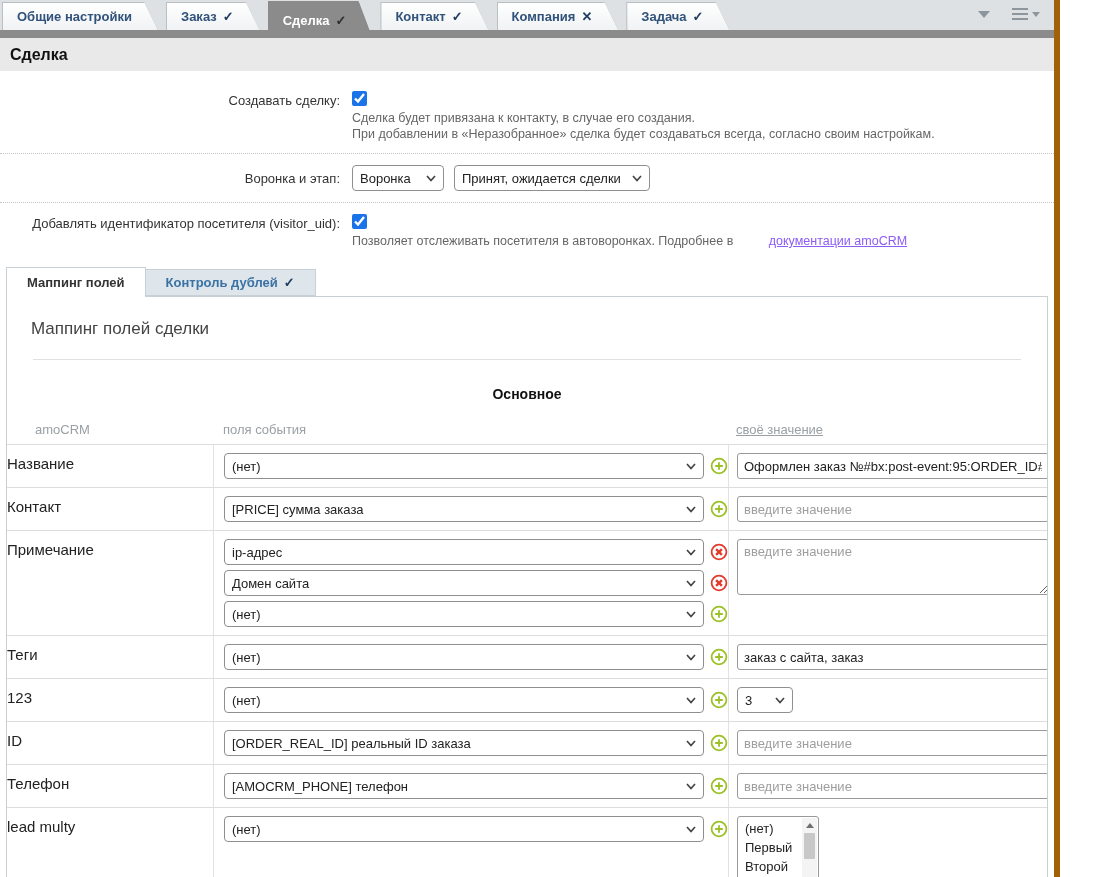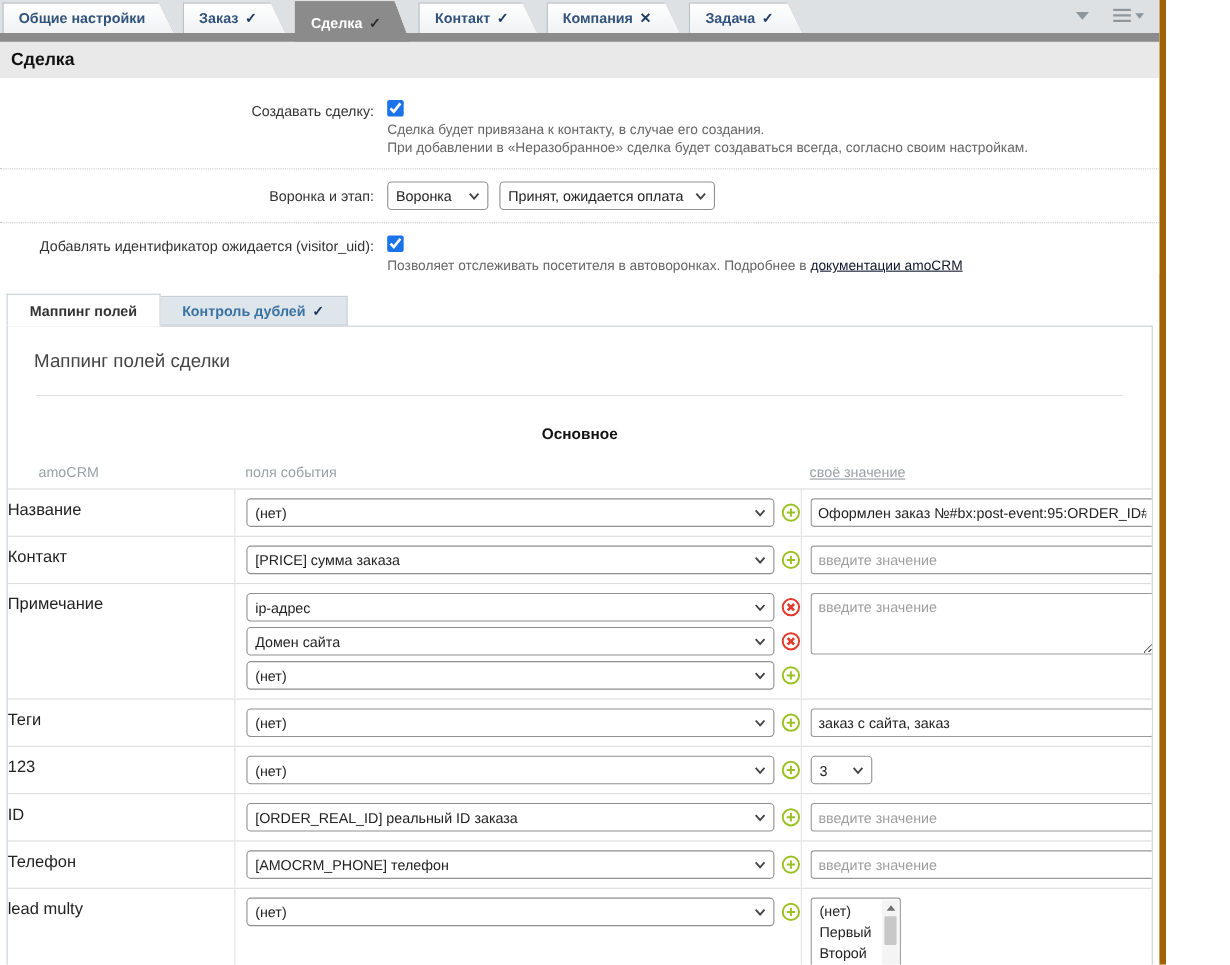--- a/index.html
+++ b/index.html
@@ -35,21 +35,21 @@
   .pagehead { height:33px; background:#e9e9e9; display:flex; align-items:center; padding-left:10px; }
   .pagehead h1 { font-size:16px; font-weight:bold; color:#111; }
 
   
   .form { padding-top:20px; background:#fff; }
   .frow { display:flex; align-items:flex-start; }
   .flabel { width:340px; text-align:right; font-size:13px; color:#333; padding-top:2px; flex:none; }
   .fctrl { margin-left:12px; }
   .chk { width:15px; height:15px; accent-color:#1a73e8; cursor:pointer; display:block; }
   .help { font-size:12.5px; color:#666; line-height:15px; margin-top:5px; }
-  .help a { color:#0f172a; text-decoration:underline; cursor:pointer; }
+  .help a { color:#8b5cf6; text-decoration:underline; cursor:pointer;margin-left:32px; }
   .dotsep { border-top:1px dotted #c6c6c6; margin:11px 0; height:0; }
   .inline-selects { display:flex; gap:10px; align-items:center; }
 
   
   .sel { position:relative; height:26px; border:1px solid #8f8f8f; border-radius:4px; background:#fff;
          display:flex; align-items:center; padding:0 24px 0 7px; font-size:13px; color:#222; cursor:pointer; white-space:nowrap; overflow:hidden; }
   .sel .chev { position:absolute; right:7px; top:9px; width:10px; height:7px; }
   .sel .chev svg { display:block; }
 
   
@@ -173,34 +173,34 @@
       <div class="fctrl inline-selects">
         <div class="sel" style="width:92px">
           <span>Воронка</span>
           <span class="chev">
               <svg width="10" height="7" viewBox="0 0 10 7">
                 <polyline points="1,1 5,5.5 9,1" fill="none" stroke="#444" stroke-width="1.7"></polyline>
               </svg>
             </span>
         </div>
         <div class="sel" style="width:196px">
-          <span>Принят, ожидается оплата</span>
+          <span>Принят, ожидается сделки</span>
           <span class="chev">
               <svg width="10" height="7" viewBox="0 0 10 7">
                 <polyline points="1,1 5,5.5 9,1" fill="none" stroke="#444" stroke-width="1.7"></polyline>
               </svg>
             </span>
         </div>
       </div>
     </div>
 
     <div class="dotsep"></div>
 
     <div class="frow">
-      <div class="flabel">Добавлять идентификатор ожидается (visitor_uid):</div>
+      <div class="flabel">Добавлять идентификатор посетителя (visitor_uid):</div>
       <div class="fctrl">
         <input type="checkbox" checked="" class="chk" style="">
         <div class="help">
           <span>Позволяет отслеживать посетителя в автоворонках. Подробнее в </span><a>документации amoCRM</a>
         </div>
       </div>
     </div>
   </div>
 
   <div class="itabs">

